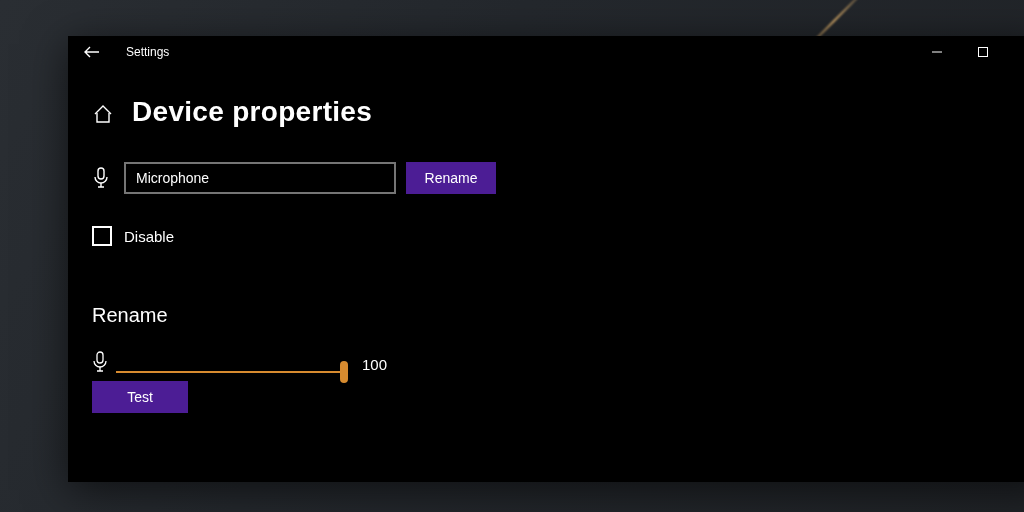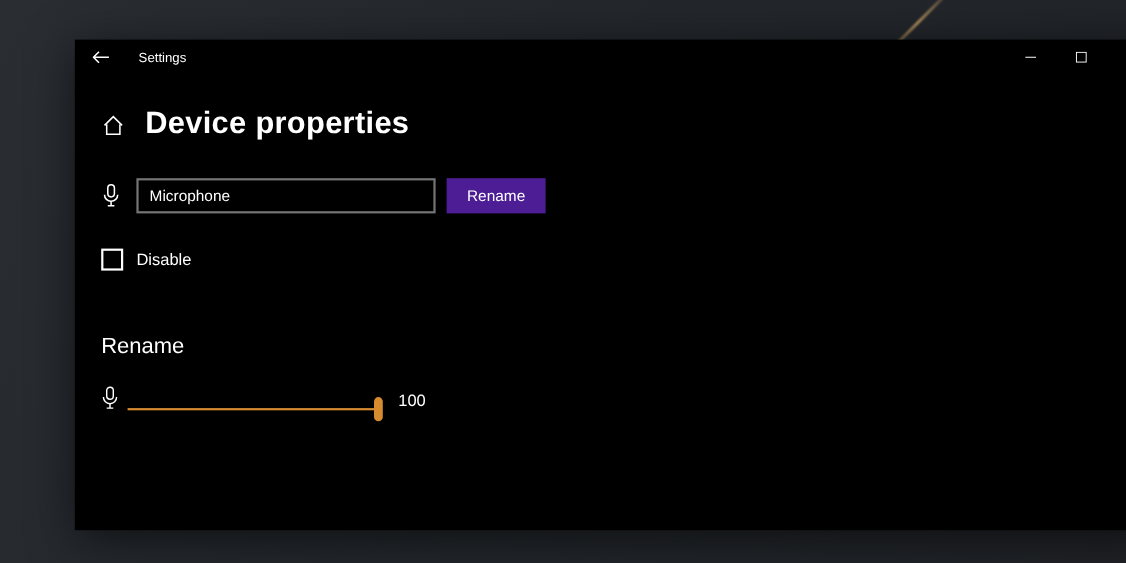--- a/index.html
+++ b/index.html
@@ -263,17 +263,18 @@
           <path d="M2 10 a6 6 0 0 0 12 0"></path>
           <path d="M8 16 V20 M5 20 H11"></path>
         </svg>
       </span>
       <div class="slider-track">
         <div class="slider-thumb"></div>
       </div>
       <div class="vol-value">100</div>
     </div>
 
+    <button class="btn test-btn">Test</button>
 
     <div class="scrollbar"></div>
   </div>
 
 </div>
 
 </body></html>

